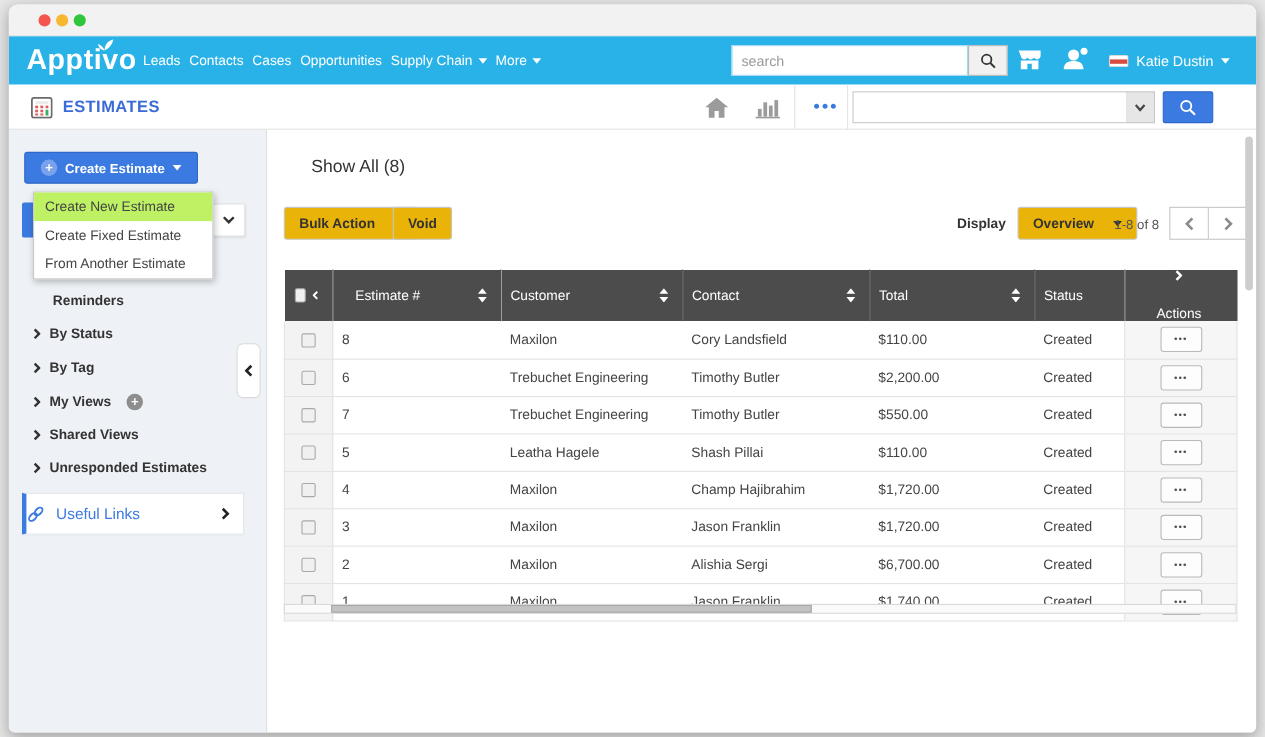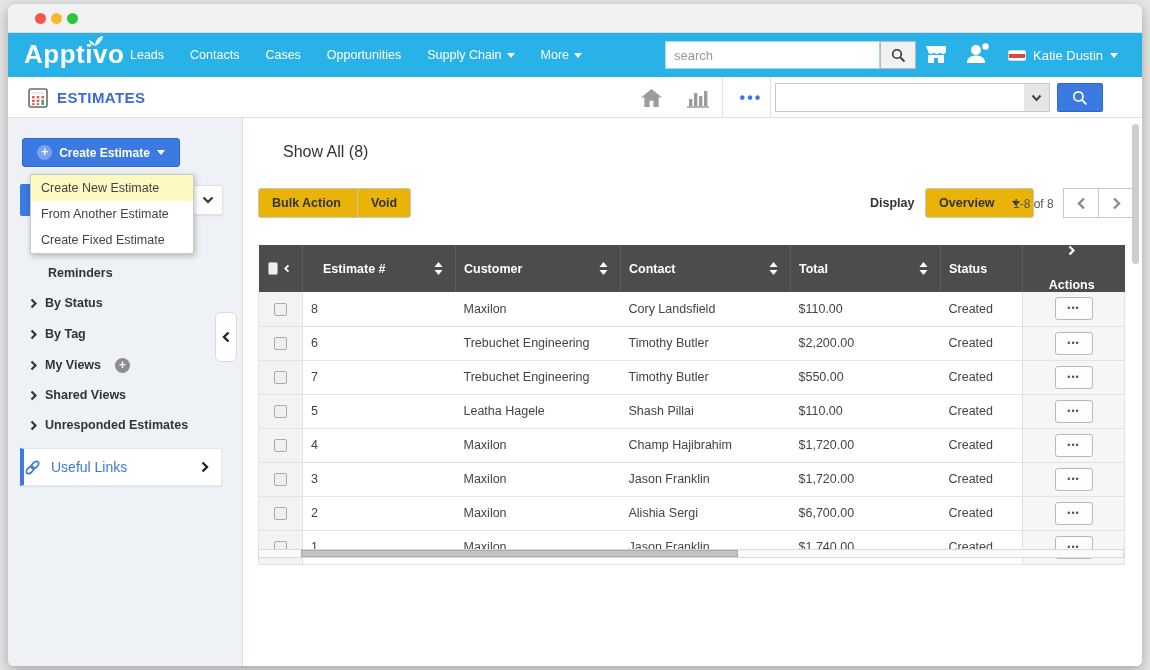--- a/index.html
+++ b/index.html
@@ -13,21 +13,21 @@
               border-bottom:1px solid #dcdcdc; border-radius:8px 8px 0 0; }
   .dot { position:absolute; top:9px; width:11px; height:11px; border-radius:50%; }
   .dot.r { left:27px; background:#f4564f; }
   .dot.y { left:43px; background:#f7b731; }
   .dot.g { left:59px; background:#2fc63e; }
 
   
   .topnav { position:absolute; left:0; top:29px; width:100%; height:44px; background:#29b2e8; color:#fff; }
   .brand { position:absolute; left:16px; top:6px; font-size:26px; font-weight:bold; letter-spacing:.5px; }
   .leaf { position:absolute; left:62px; top:-4px; }
-  .navitems { position:absolute; left:122px; top:0; height:44px; display:flex; align-items:center; column-gap:26px;justify-content:center; }
+  .navitems { position:absolute; left:122px; top:0; height:44px; display:flex; align-items:center; column-gap:8px;justify-content:center; }
   .navitem { font-size:12.5px; color:#fff; cursor:pointer; white-space:nowrap; display:flex; align-items:center; gap:5px; }
   .caret { width:0; height:0; border-left:4px solid transparent; border-right:4px solid transparent; border-top:5px solid #fff; display:inline-block; }
   .nav-search { position:absolute; left:657px; top:8px; width:215px; height:28px; border:1px solid #9fd9f2; background:#fff;
                 font-size:13px; color:#333; padding:0 8px; outline:none; }
   .nav-search::placeholder { color:#9a9a9a; }
   .nav-search-btn { position:absolute; left:872px; top:8px; width:36px; height:28px; background:#f1f1f1;
                     border:1px solid #b9b9b9; display:flex; align-items:center; justify-content:center; cursor:pointer; }
   .icon-abs { position:absolute; display:flex; align-items:center; justify-content:center; cursor:pointer; }
   .usermenu { position:absolute; left:1000px; top:0; height:44px; display:flex; align-items:center; gap:7px; cursor:pointer; }
   .flag { width:18px; height:11px; border-radius:2px; background:#fff; position:relative; overflow:hidden; border:1px solid rgba(0,0,0,.15); }
@@ -54,21 +54,21 @@
   
   .create-btn { position:absolute; left:14px; top:20px; width:158px; height:29px; background:#3b7ae0; border:1px solid #2f68c8; border-radius:3px;
                 color:#fff; font-size:12px; font-weight:bold; display:flex; align-items:center; justify-content:center; gap:7px; cursor:pointer; }
   .plus-circle { width:15px; height:15px; border-radius:50%; background:#7aa2ec; color:#fff; font-size:12px; line-height:14px; text-align:center; font-weight:bold; }
   .showall-bar { position:absolute; left:12px; top:66px; width:172px; height:32px; background:#3b7ae0; border-radius:2px; cursor:pointer; }
   .showall-dd { position:absolute; left:185px; top:67px; width:30px; height:30px; background:#fff; border:1px solid #e2e2e2; border-radius:2px;
                 display:flex; align-items:center; justify-content:center; color:#333; cursor:pointer; box-shadow:0 1px 2px rgba(0,0,0,.08); }
   .dropdown { position:absolute; left:22px; top:56px; width:164px; background:#fff; border:1px solid #c9c9c9;
               box-shadow:1px 2px 6px rgba(0,0,0,.25); z-index:5; }
   .dd-item { height:26px; line-height:26px; padding-left:10px; font-size:12.5px; color:#444; cursor:pointer; white-space:nowrap; }
-  .dd-item.hl { background:#fef9c3; }
+  .dd-item.hl { background:#bef264; }
   .side-item { position:absolute; left:22px; height:20px; display:flex; align-items:center; gap:8px;
                font-size:12.5px; font-weight:bold; color:#333; cursor:pointer; }
   .side-item .chev { color:#333; }
   .gray-plus { width:15px; height:15px; border-radius:50%; background:#8d8d8d; color:#fff; font-size:12px; line-height:14px;
                text-align:center; font-weight:bold; margin-left:6px; }
   .useful { position:absolute; left:12px; top:330px; width:202px; height:38px; background:#fff; border:1px solid #e3e6ea;
             border-left:4px solid #3b7ae0; display:flex; align-items:center; gap:10px; padding-left:0; cursor:pointer;
             box-shadow:0 1px 2px rgba(0,0,0,.06); }
   .useful-label { color:#3b7ae0; font-size:14px; flex:1; }
   .useful .chev { color:#222; margin-right:12px; }
@@ -85,21 +85,21 @@
   .display-label { position:absolute; left:627px; top:78px; font-size:12.5px; font-weight:bold; color:#333; }
   .display-btn { position:absolute; left:682px; top:70px; }
   .range { position:absolute; left:770px; top:79px; font-size:12px; color:#555; }
   .pager { position:absolute; left:820px; top:70px; display:flex; }
   .pager-btn { width:36px; height:30px; background:#fff; border:1px solid #c6c6c6; display:flex; align-items:center; justify-content:center;
                color:#8a8a8a; cursor:pointer; }
   .pager-btn + .pager-btn { border-left:none; }
 
   
   .grid { position:absolute; left:15px; top:127px; width:866px; border-collapse:collapse; table-layout:fixed; }
-  .grid th { background:#4c4c4c; color:#fff; font-size:12.5px; font-weight:bold; height:16px; text-align:left;
+  .grid th { background:#4c4c4c; color:#fff; font-size:12.5px; font-weight:normal; height:16px; text-align:left;
              border-right:1px solid #5e5e5e; position:relative; }
   .grid th:last-child { border-right:none; }
   .th-inner { display:flex; align-items:center; padding:0 12px 0 8px; }
   .th-inner .lbl { flex:1; }
   .grid td { height:34px; border-bottom:1px solid #e3e3e3; font-size:12.5px; color:#444; padding-left:8px; background:#fff; }
   .grid td.c-cb { background:#f3f3f3; border-right:1px solid #e0e0e0; text-align:center; padding-left:0; }
   .grid td.c-act { background:#f6f6f6; border-left:1px solid #e0e0e0; text-align:center; padding-left:0; }
   .grid tbody td:first-child { border-left:1px solid #e3e3e3; }
   .grid tbody td:last-child { border-right:1px solid #e3e3e3; }
   .cb { display:inline-block; width:13px; height:13px; background:#f0f0f0; border:1px solid #a9a9a9; border-radius:2px; vertical-align:middle; cursor:pointer; }
@@ -245,22 +245,22 @@
 
       <div class="showall-bar"></div>
       <div class="showall-dd">
         <svg class="chev" width="12" height="8" viewBox="0 0 12 8">
             <path d="M1.5 1.5 L6 6 L10.5 1.5" fill="none" stroke="#333" stroke-width="2.2"></path>
           </svg>
       </div>
 
       <div class="dropdown">
         <div class="dd-item hl">Create New Estimate</div>
+        <div class="dd-item">Create Fixed Estimate</div>
         <div class="dd-item">From Another Estimate</div>
-        <div class="dd-item">Create Fixed Estimate</div>
       </div>
 
       <div class="side-item" style="top:145px; left:40px;">
         <span>Reminders</span>
       </div>
       <div class="side-item" style="top:175px;">
         <svg class="chev" width="7" height="11" viewBox="0 0 7 11">
             <path d="M1.5 1.5 L5.5 5.5 L1.5 9.5" fill="none" stroke="#333" stroke-width="2.2"></path>
           </svg>
         <span>By Status</span>

